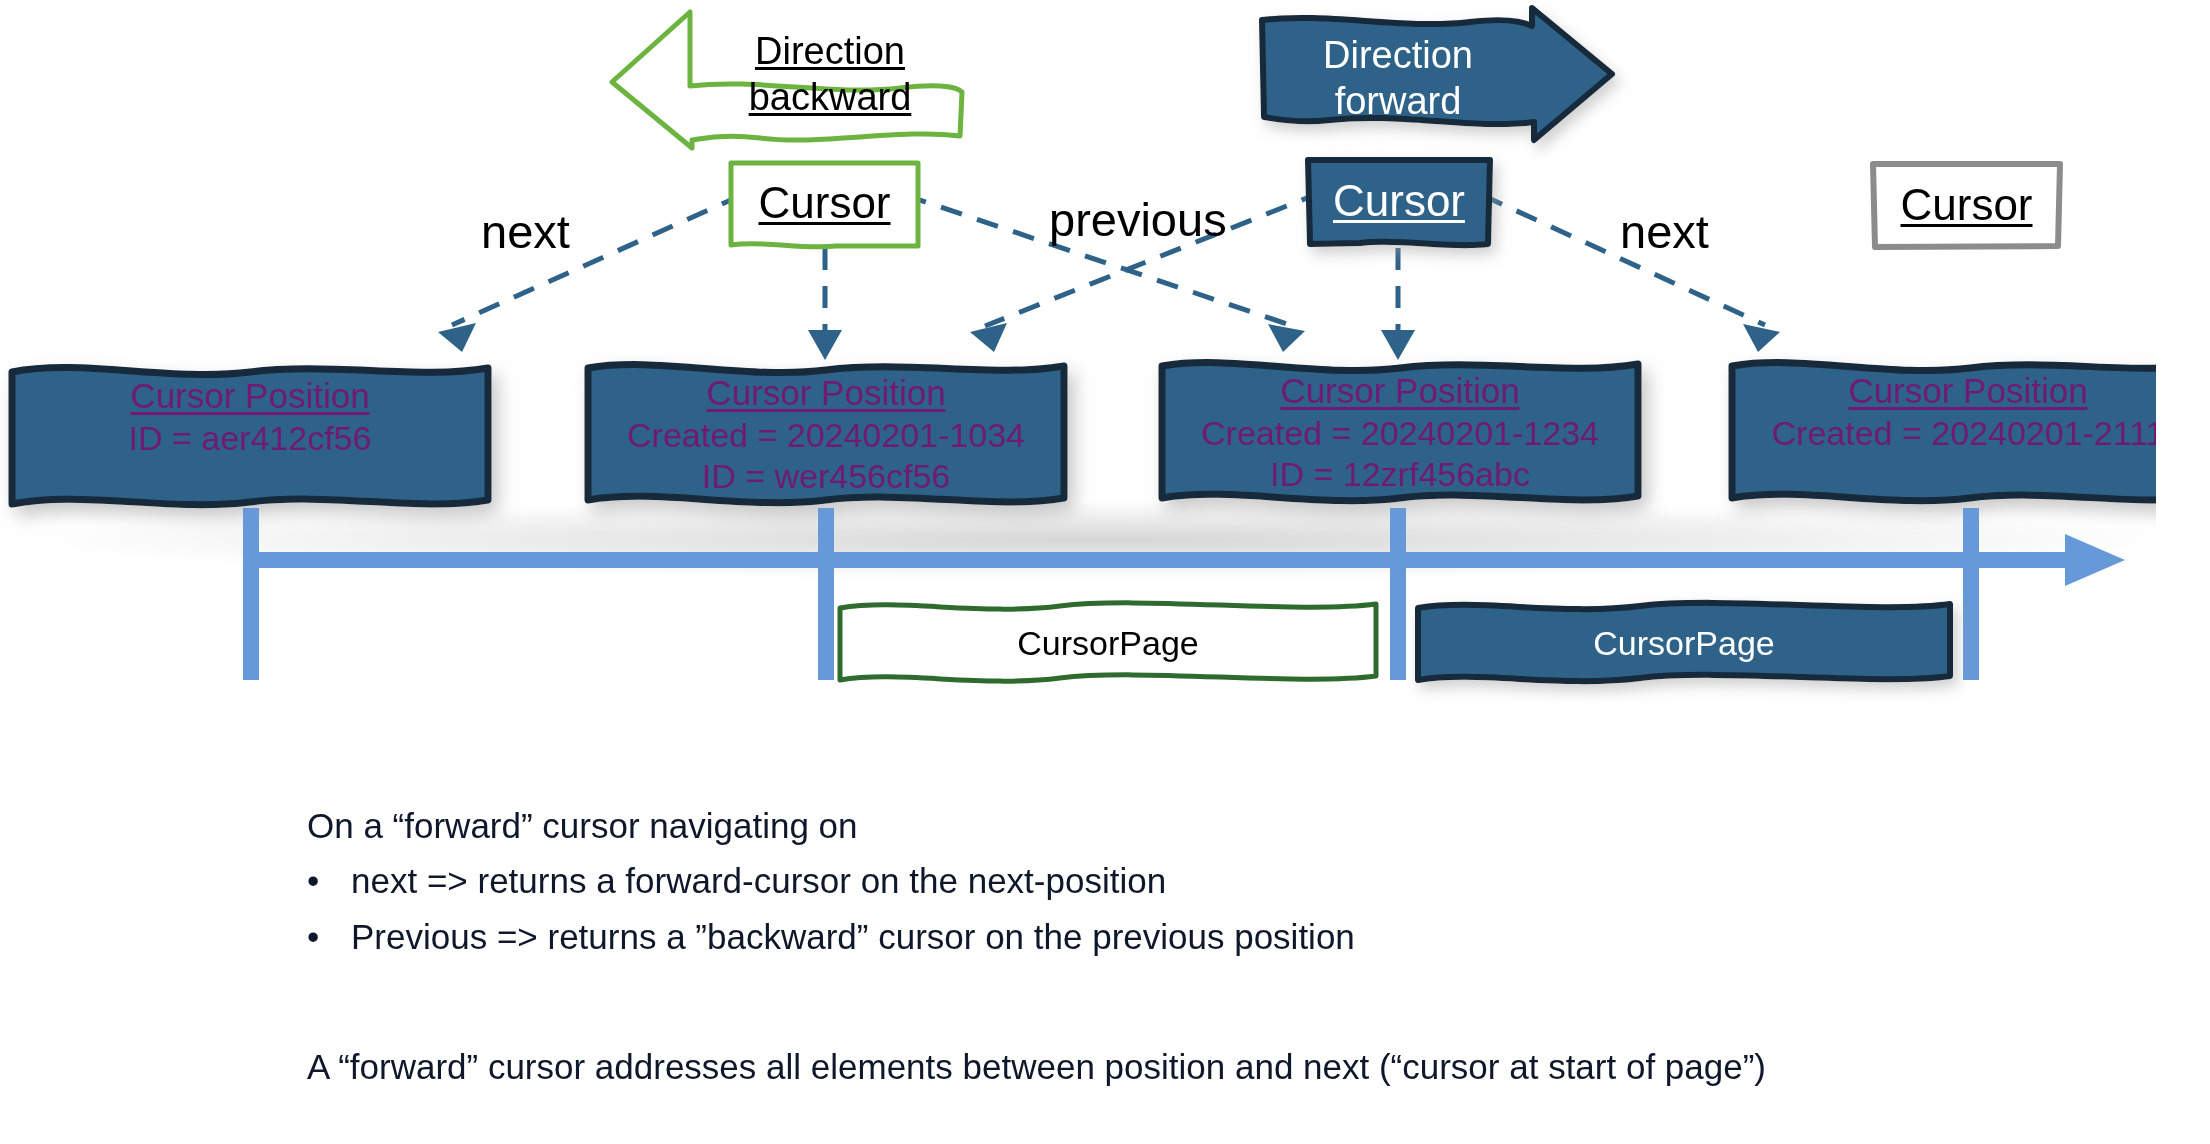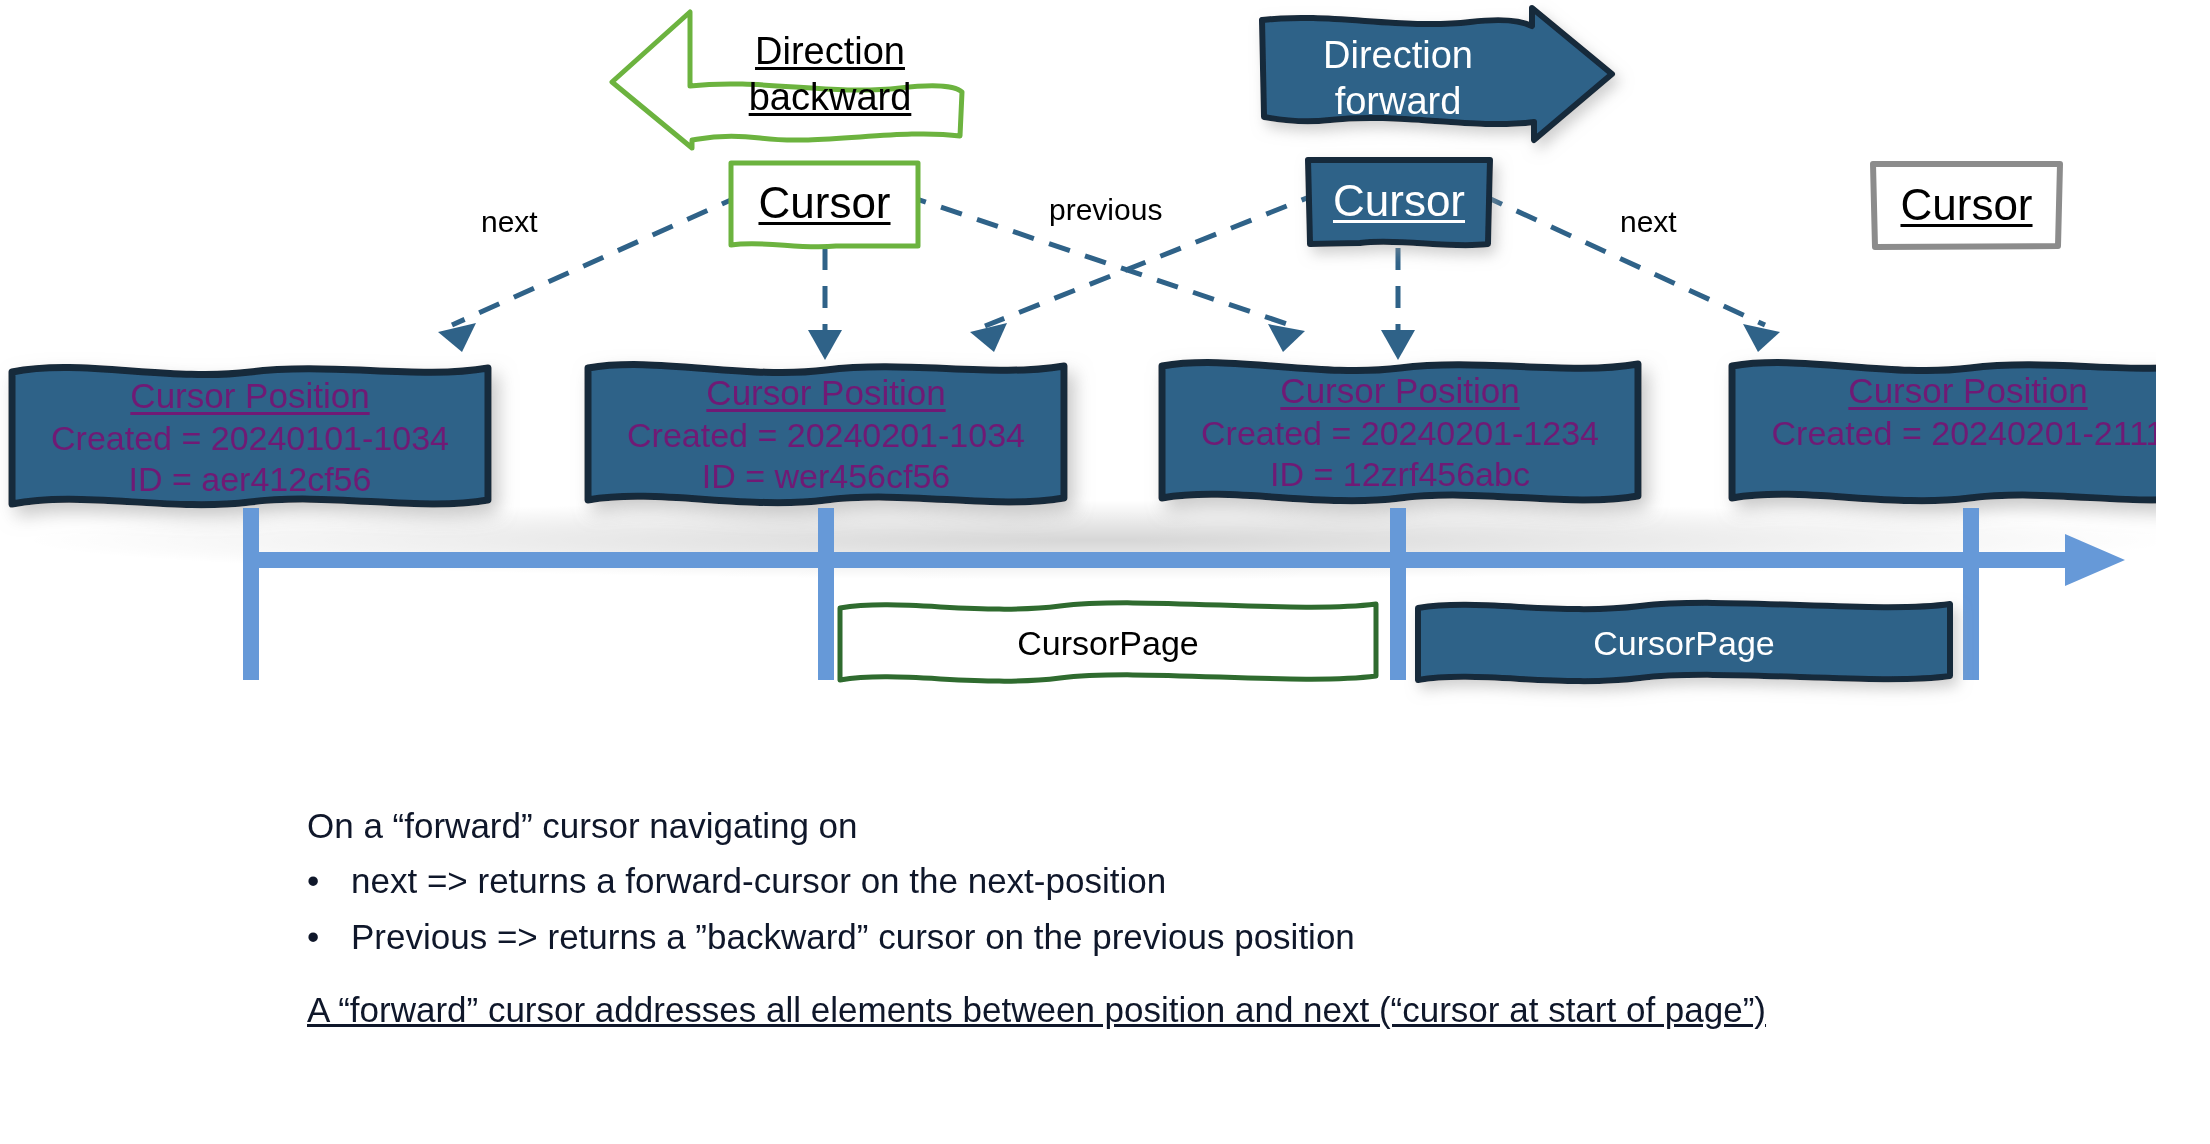--- a/index.html
+++ b/index.html
@@ -22,21 +22,21 @@
     position: absolute;
     left: 0;
     top: 0;
     width: 2210px;
     height: 1144px;
   }
   .lbl {
     position: absolute;
     white-space: nowrap;
     color: #000000;
-    font-size: 30px;
+    font-size: 47px;
     line-height: 1.15;
   }
   .arrow-text {
     position: absolute;
     text-align: center;
     white-space: nowrap;
     font-size: 38px;
     line-height: 1.22;
   }
   .arrow-text .u {
@@ -277,21 +277,20 @@
   <div class="cursor-box-text on-light" style="left:1873px; top:180px; width:187px;">Cursor</div>
 
   <div class="lbl" style="left:481px; top:205px;">next</div>
 
   <div class="lbl" style="left:1049px; top:193px;">previous</div>
 
   <div class="lbl" style="left:1620px; top:205px;">next</div>
 
   <div class="pos-text" style="left:12px; top:375px; width:476px;">
     <span class="title">Cursor Position</span>
-    <span class="row">Created = 20240101-1034</span>
     <span class="row">ID = aer412cf56</span>
   </div>
 
   <div class="pos-text" style="left:588px; top:372px; width:476px;">
     <span class="title">Cursor Position</span>
     <span class="row">Created = 20240201-1034</span>
     <span class="row">ID = wer456cf56</span>
   </div>
 
   <div class="pos-text" style="left:1162px; top:370px; width:476px;">
@@ -314,18 +313,18 @@
     <div style="height:20px;"></div>
     <div class="bullet-line">
       <span class="bullet-dot">•</span><span>next =&gt; returns a forward-cursor on the next-position</span>
     </div>
     <div style="height:21px;"></div>
     <div class="bullet-line">
       <span class="bullet-dot">•</span><span>Previous =&gt; returns a ”backward” cursor on the previous position</span>
     </div>
   </div>
 
-  <div class="note" style="left:307px; top:992px; width:1850px;text-decoration:underline;">
+  <div class="note" style="left:307px; top:1049px; width:1850px;">
     <div class="note-line">A “forward” cursor addresses all elements between position and next (“cursor at start of page”)</div>
     <div style="height:20px;"></div>
   </div>
 
 </div>
 
 </body></html>

